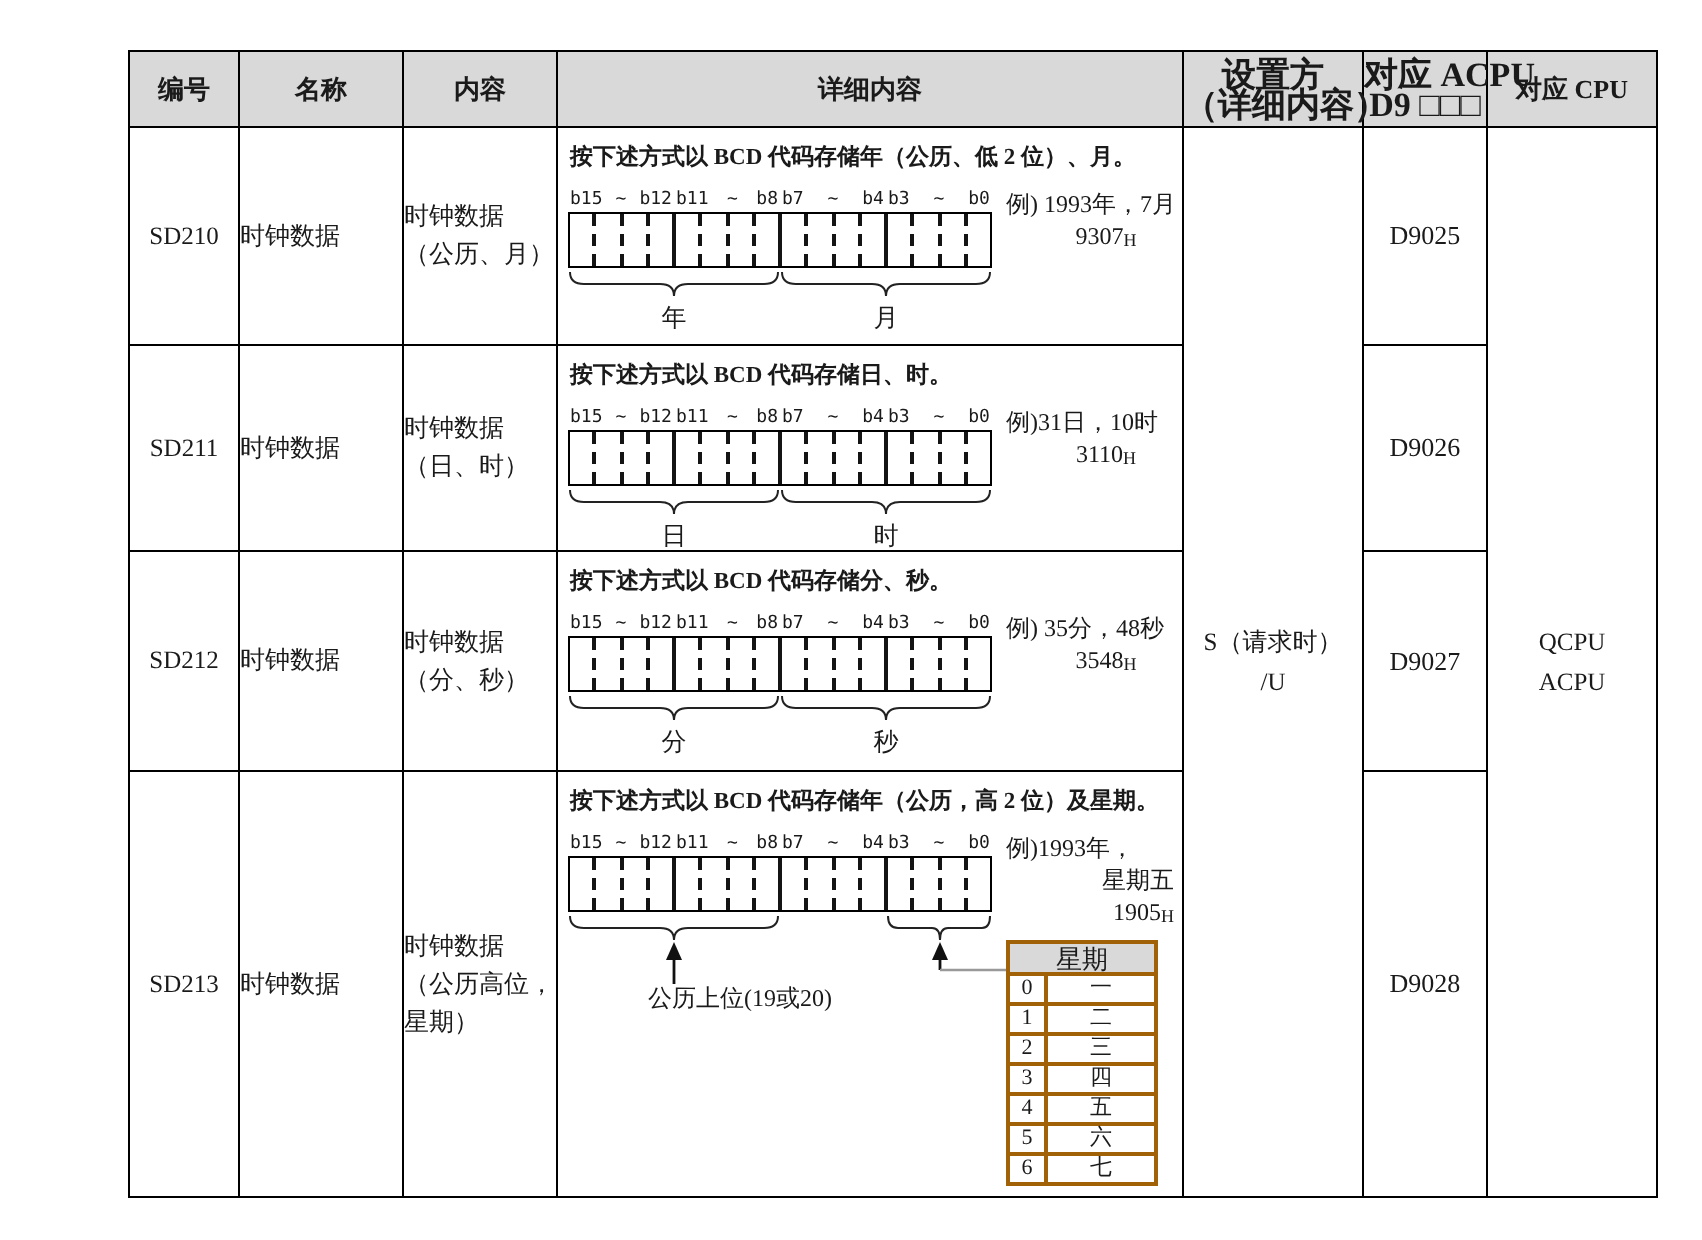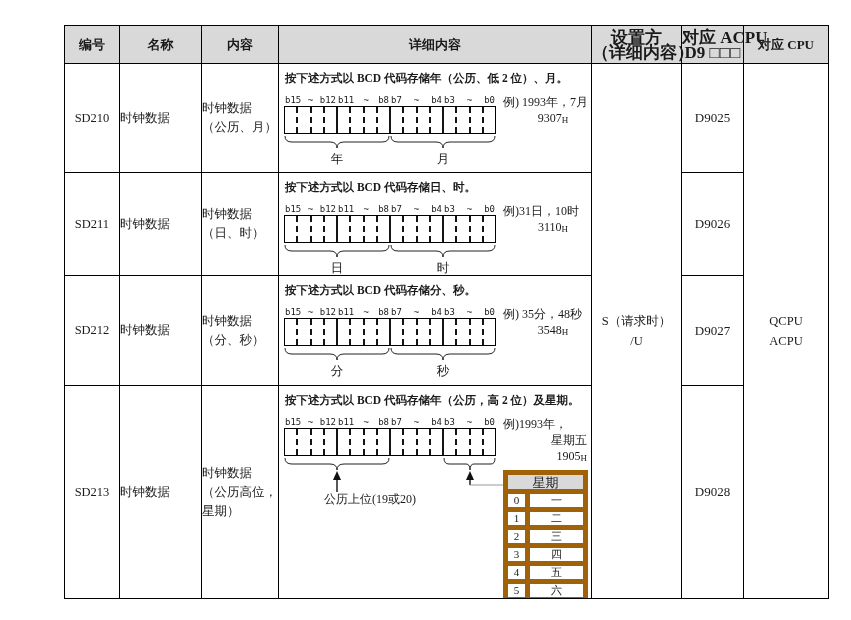--- a/index.html
+++ b/index.html
@@ -34,21 +34,21 @@
   .braces{display:block;margin-top:1px;}
   .blbl{position:absolute;top:56px;width:40px;text-align:center;font-size:12.5px;}
   .blbl.left{left:33px;} .blbl.right{left:139px;}
   .example{position:absolute;left:224px;top:30px;width:134px;font-size:12px;line-height:16px;white-space:nowrap;}
   .exval{width:100px;text-align:center;}
   .example .ctr{width:84px;text-align:right;}
   .sub{font-size:9px;vertical-align:-1px;}
   .annot{position:absolute;left:0;top:0;width:313px;height:213px;pointer-events:none;}
   .arrow-label{position:absolute;left:45px;top:105px;font-size:12px;white-space:nowrap;}
   table.week{position:absolute;left:224px;top:84px;border-collapse:collapse;font-size:11px;background:#fff;}
-  .week th,.week td{border:5px solid #a16207;padding:0;text-align:center;font-weight:normal;line-height:13px;}
+  .week th,.week td{border:2px solid #a16207;padding:0;text-align:center;font-weight:normal;line-height:13px;}
   .week th{height:14px;width:71px;}
   .week td{height:13px;}
   .week td.wn{width:17px;}
   .week td.wd{width:53px;}
 </style>
 </head>
 <body>
 
 <div class="doc">
 <table class="main">

